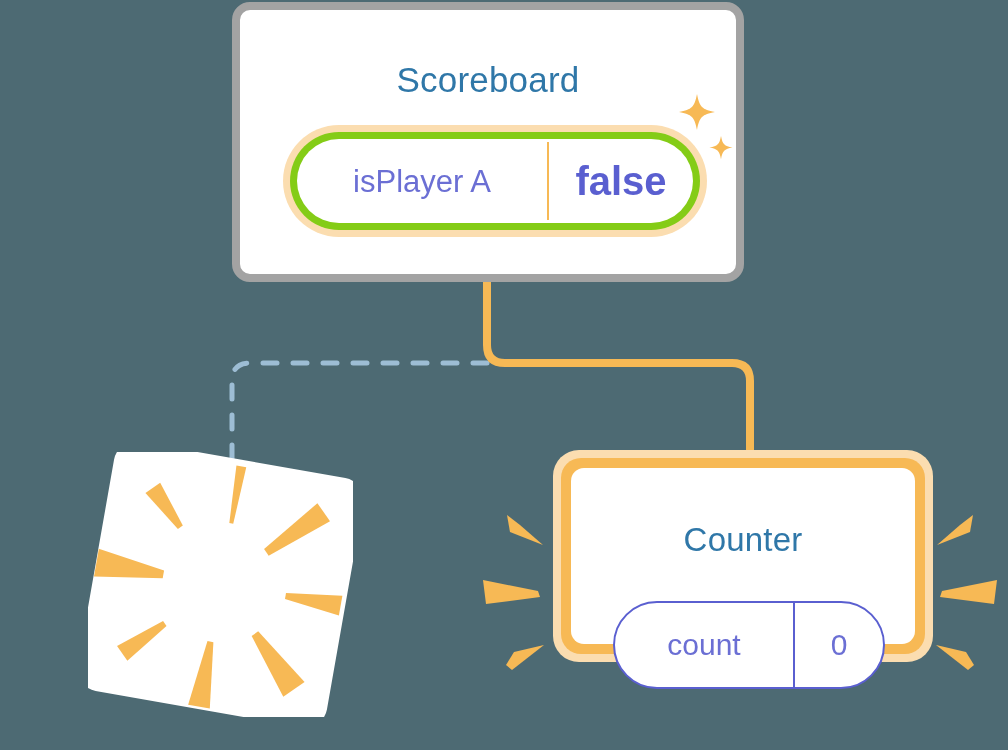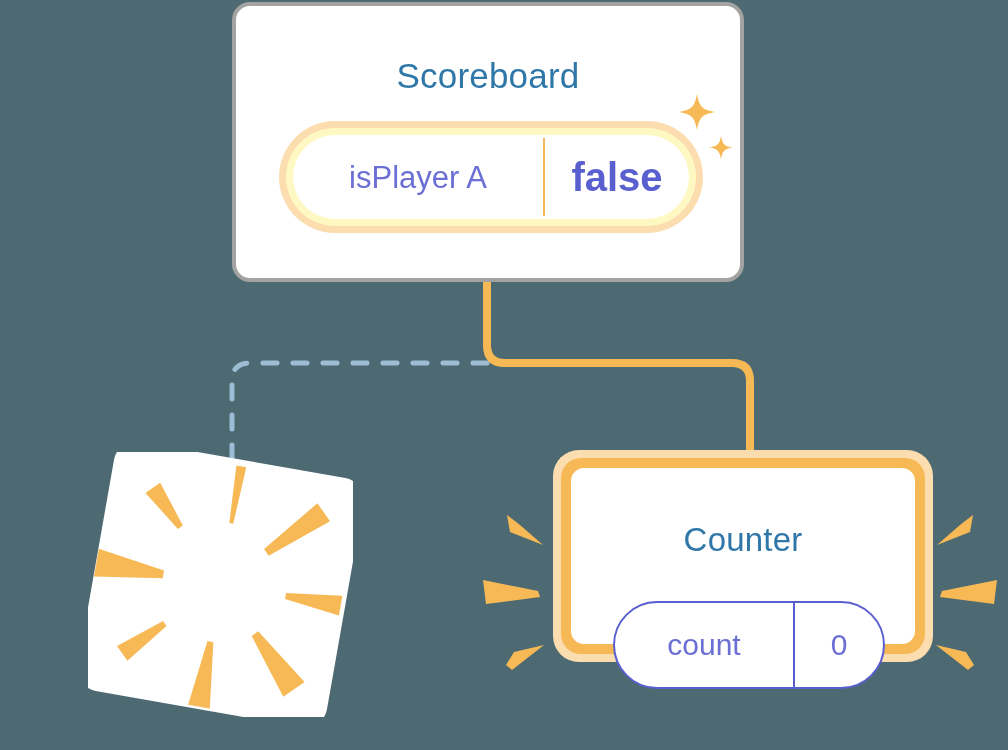--- a/index.html
+++ b/index.html
@@ -48,21 +48,21 @@
     background: #ffffff;
     z-index: 4;
   }
 
   
   .card-scoreboard {
     left: 232px;
     top: 2px;
     width: 512px;
     height: 280px;
-    border: 4px solid #a3a3a3;
+    border: 8px solid #a3a3a3;
     border-radius: 18px;
   }
 
   
   .card-counter {
     left: 553px;
     top: 450px;
     width: 380px;
     height: 212px;
     border-radius: 26px;
@@ -120,21 +120,21 @@
     height: 112px;
     box-sizing: border-box;
     background: #fbddb0;
     border-radius: 999px;
     padding: 7px;
   }
   .pill-highlight-ring {
     box-sizing: border-box;
     width: 100%;
     height: 100%;
-    background: #fef9c3;
+    background: #84cc16;
     border-radius: 999px;
     padding: 7px;
   }
   .pill-highlight-face {
     box-sizing: border-box;
     width: 100%;
     height: 100%;
     background: #ffffff;
     border-radius: 999px;
     display: flex;

